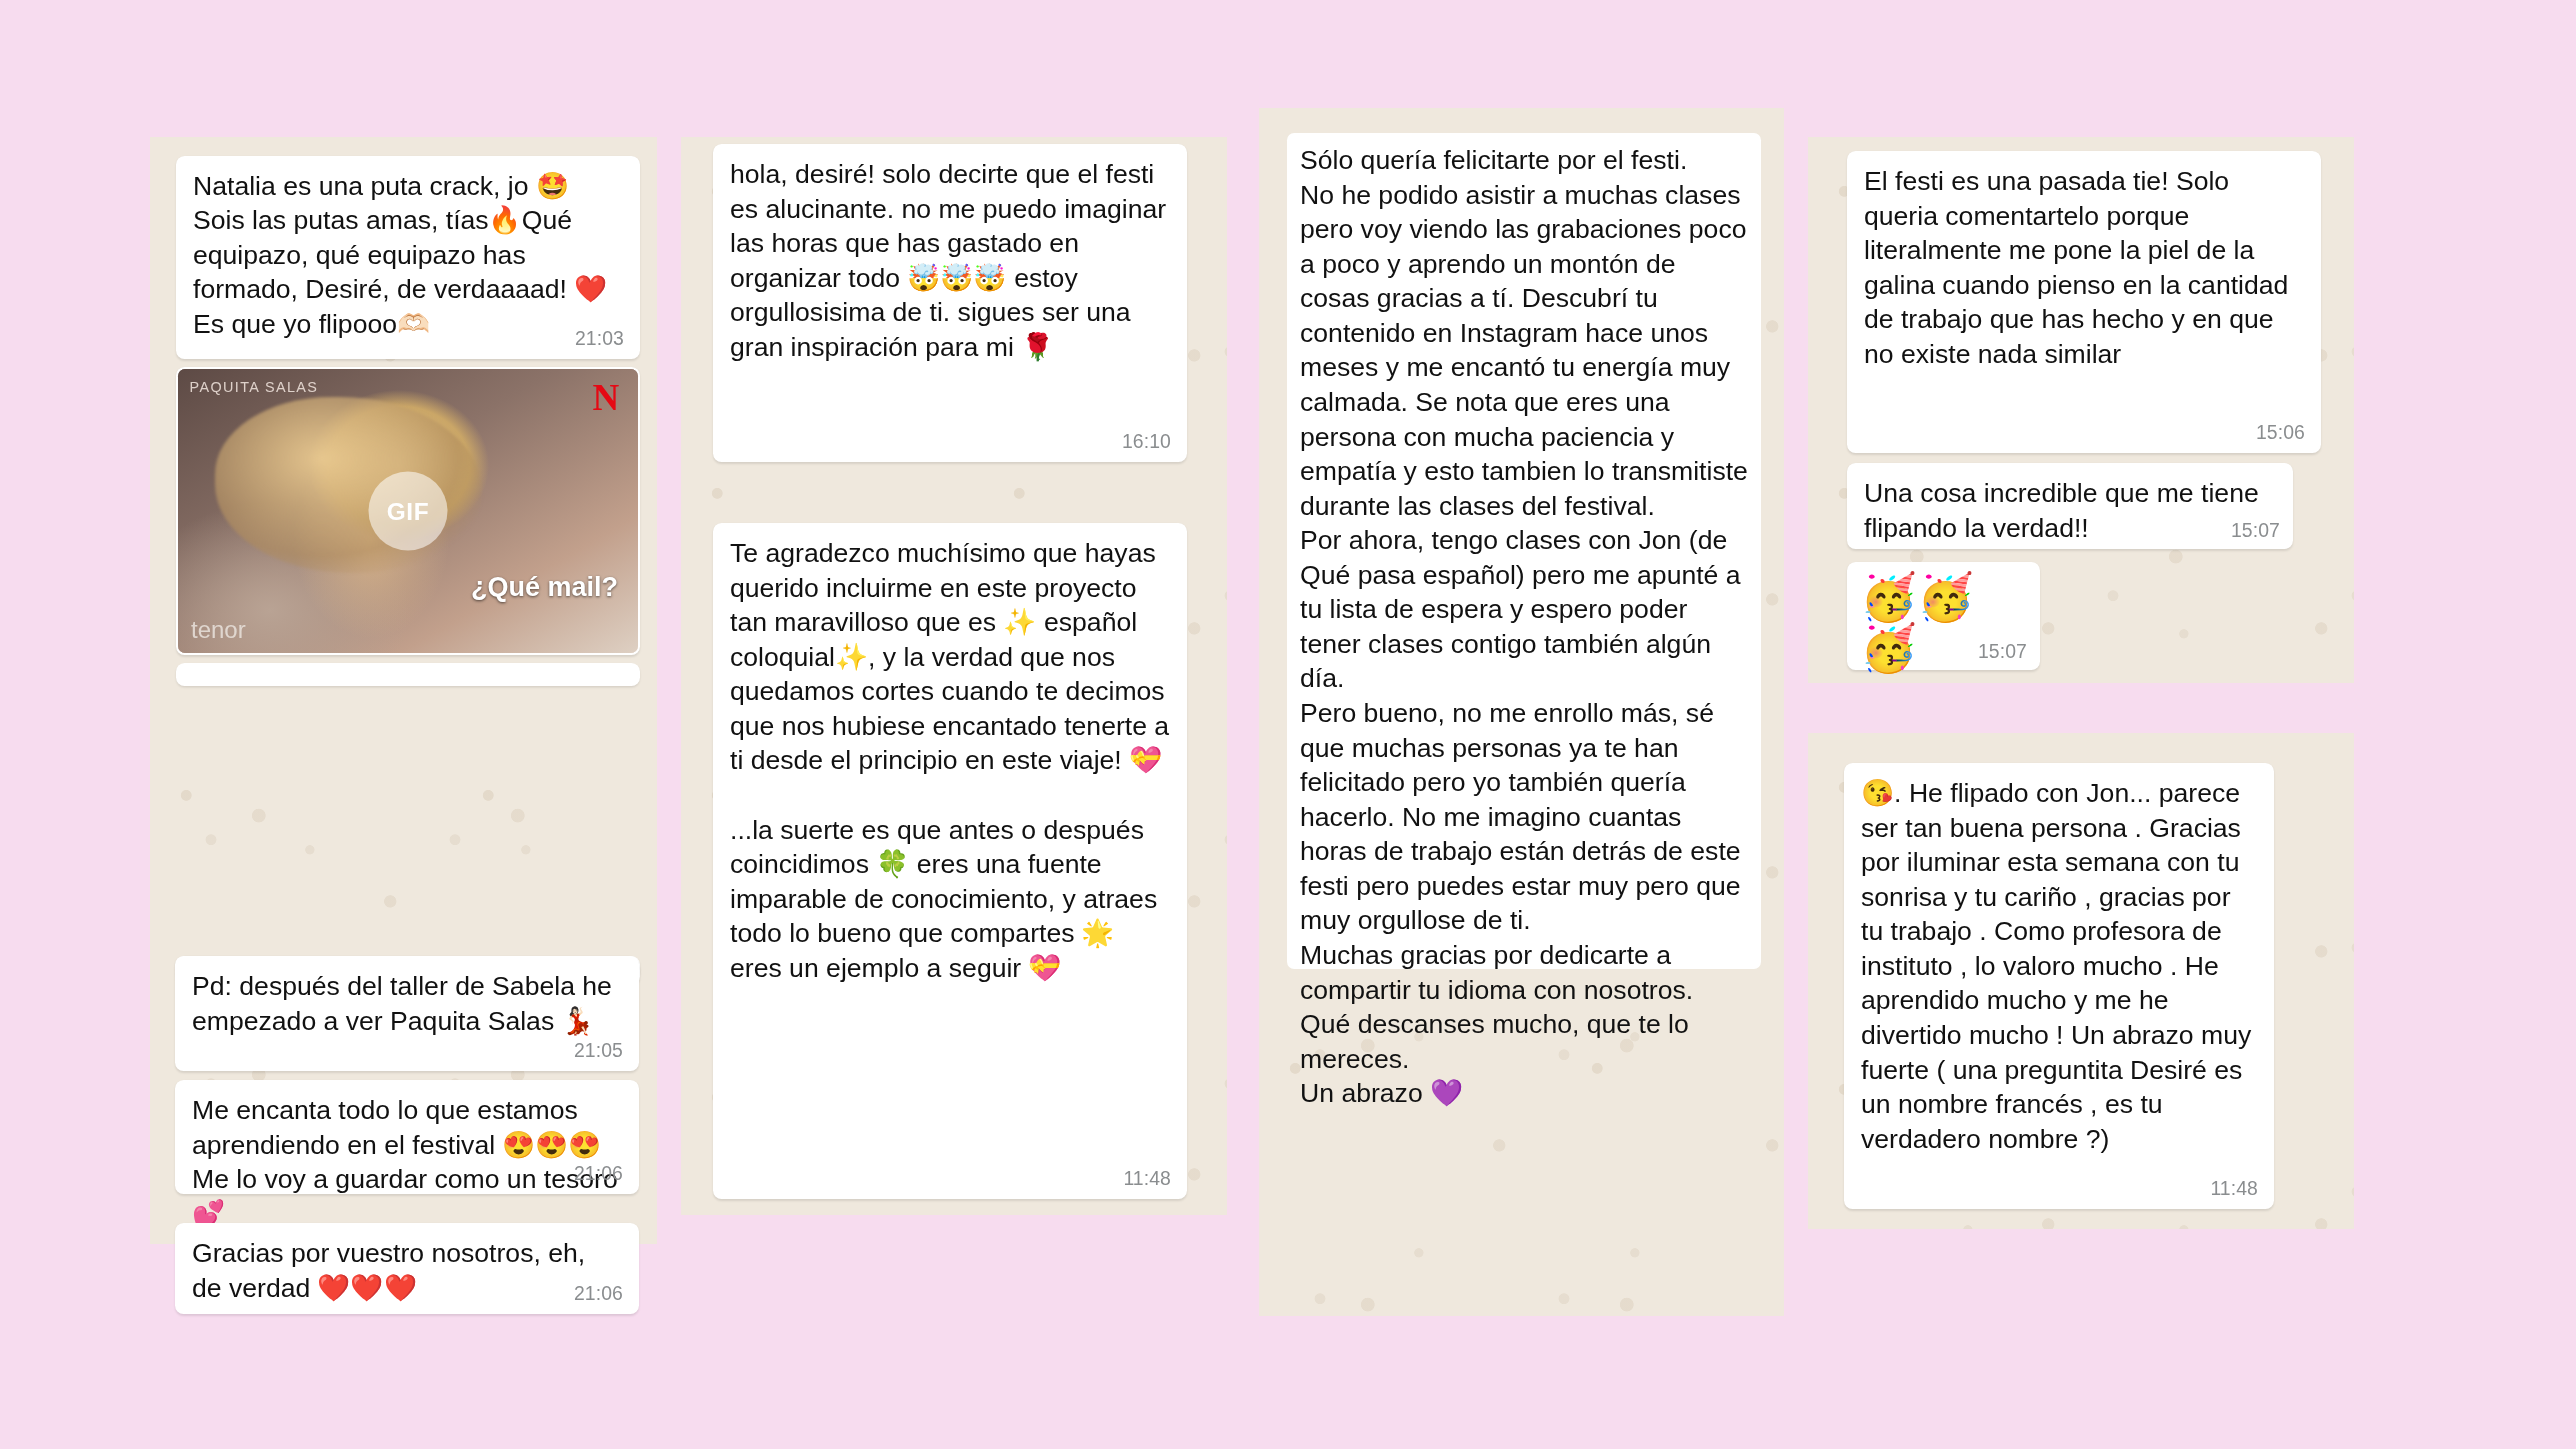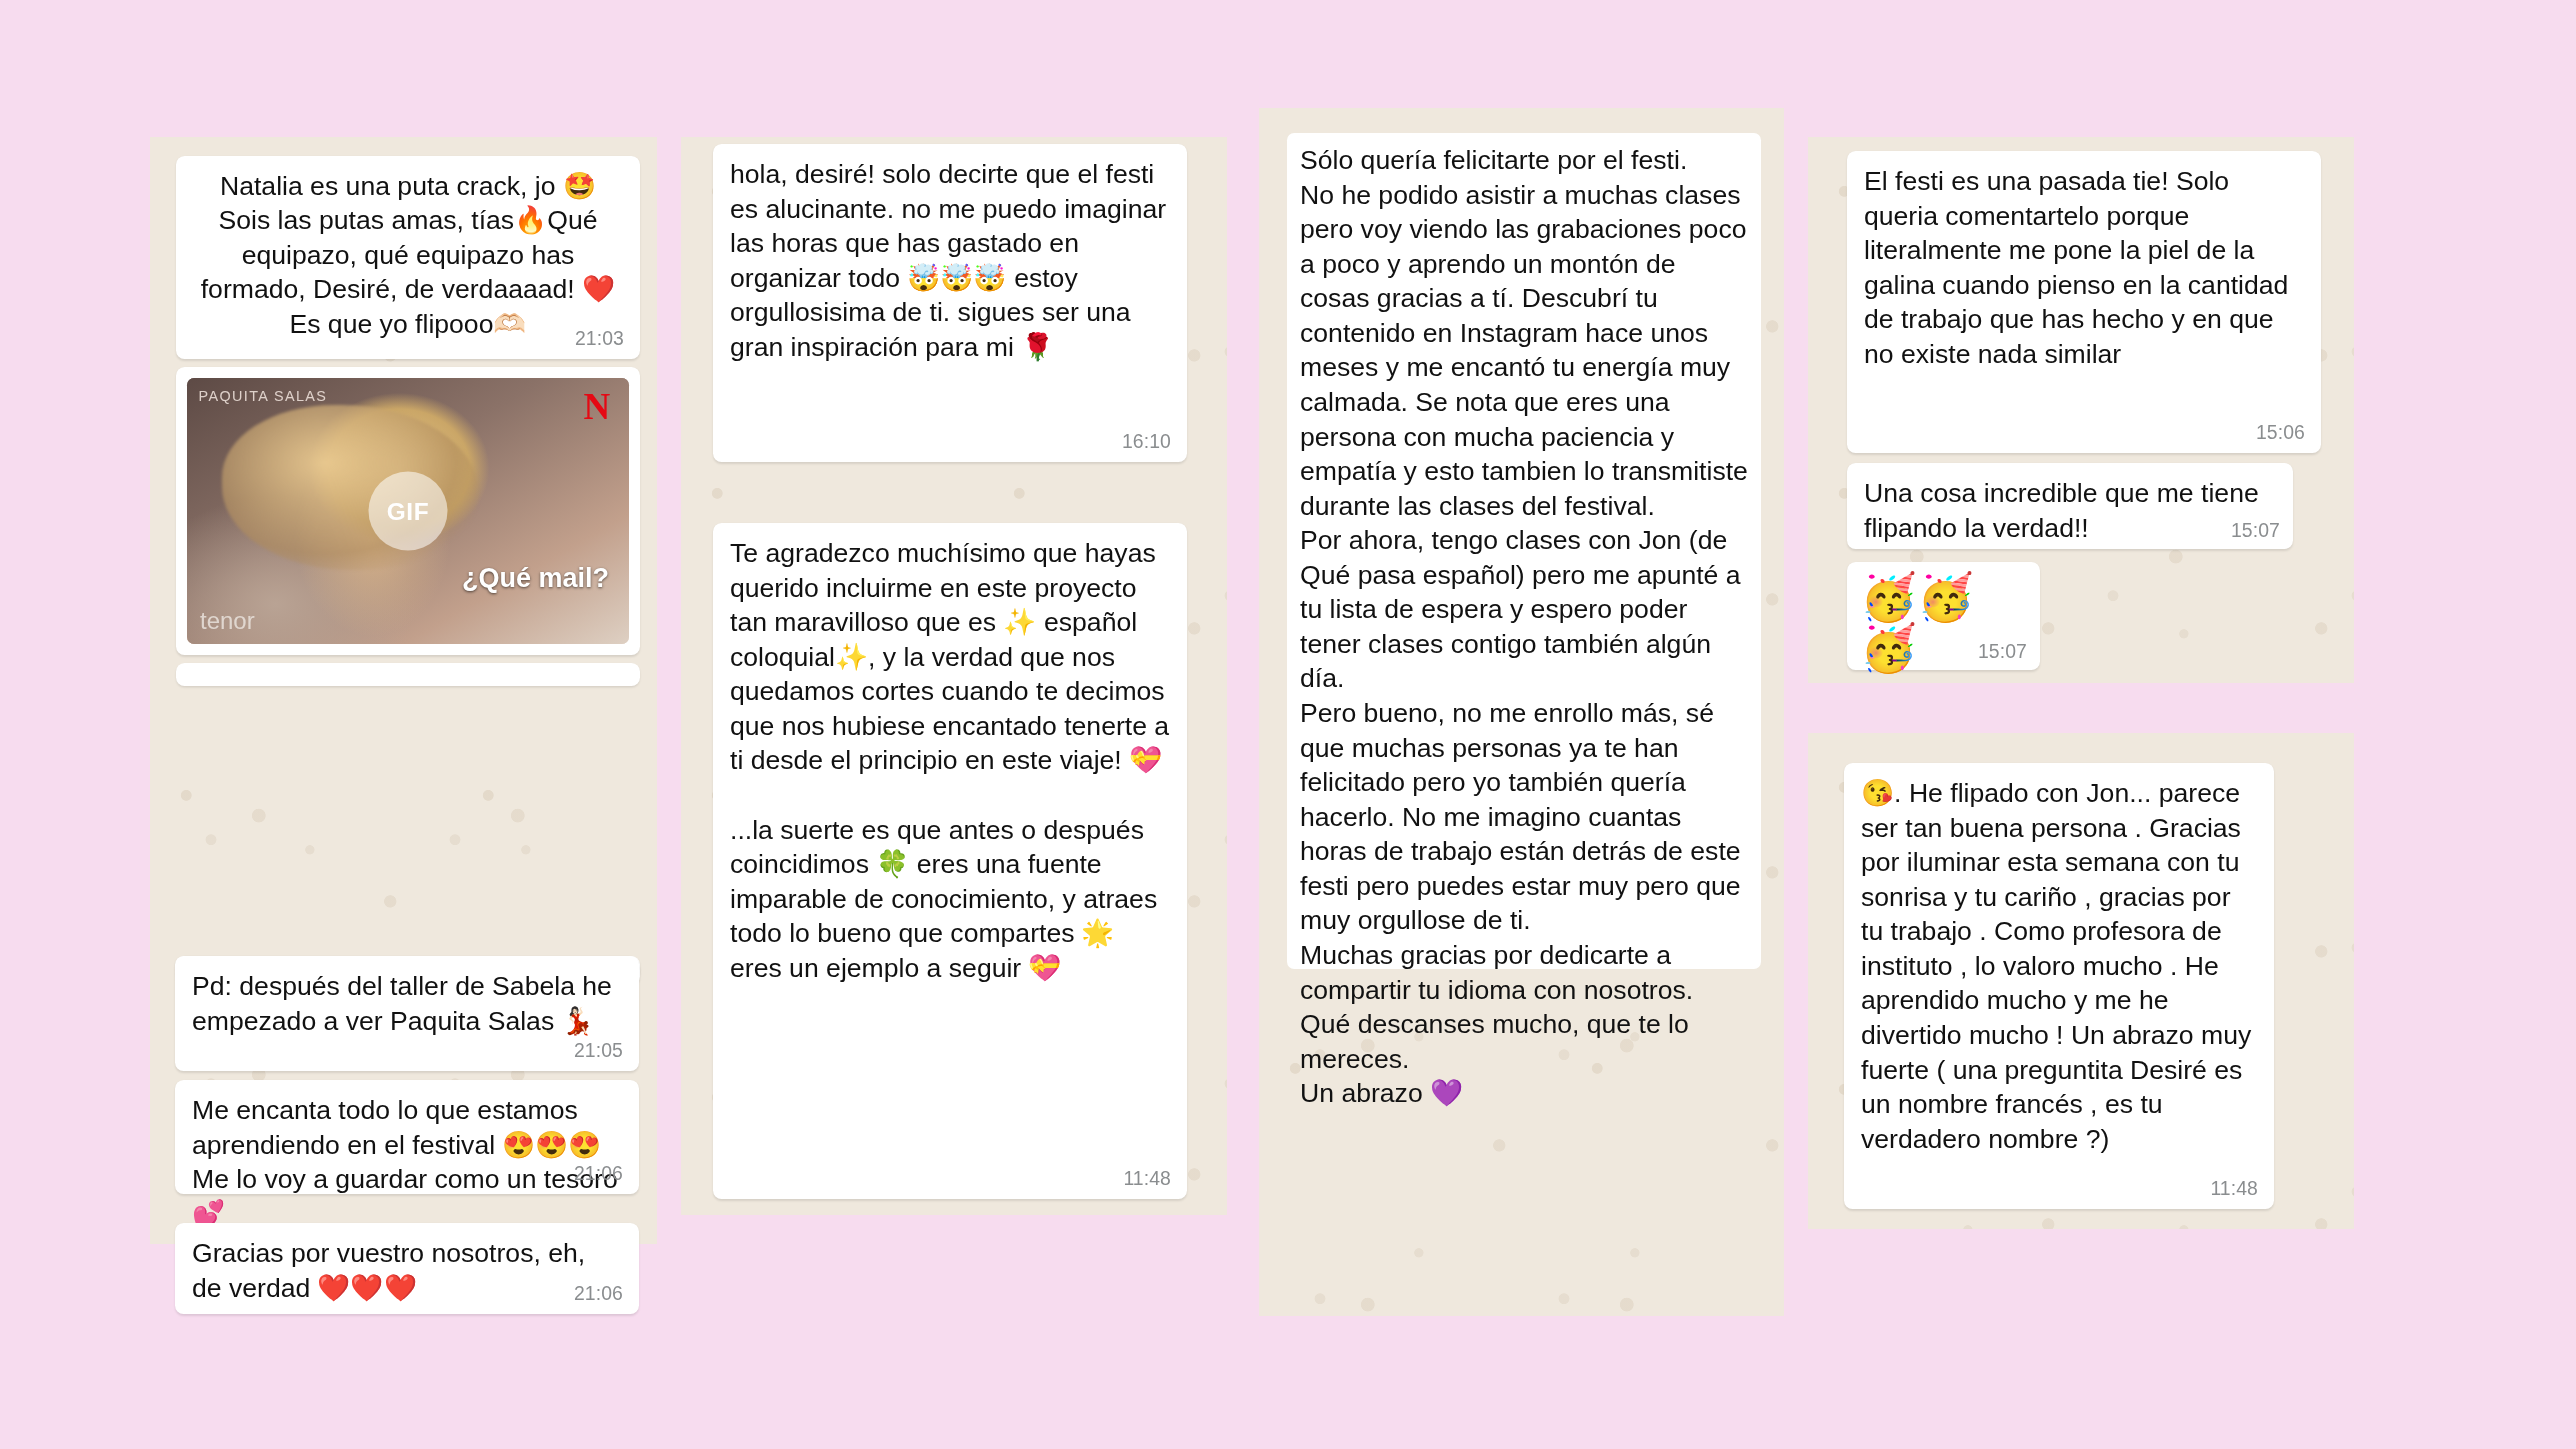--- a/index.html
+++ b/index.html
@@ -151,26 +151,26 @@
     line-height: 1.1;
     margin: 0;
   }
 </style>
 </head>
 <body>
 
 <div class="board">
 
   <div class="column" id="col1">
-    <div class="bubble" style="left:26px; top:18.7px; width:464px; height:203px;text-align:center;">
+    <div class="bubble" style="left:26px; top:18.7px; width:464px; height:203px;">
       <p class="msg">Natalia es una puta crack, jo 🤩 Sois las putas amas, tías🔥Qué equipazo, qué equipazo has formado, Desiré, de verdaaaad! ❤️ Es que yo flipooo🫶🏻</p>
       <span class="time">21:03</span>
     </div>
 
-    <div class="bubble" style="left:26px; top:230px; width:464px; height:288px; padding:11px;">
+    <div class="bubble" style="left:26px; top:230px; width:464px; height:288px; padding:2px;">
       <div class="gif-card">
         <div class="gif-photo"></div>
         <div class="gif-title">PAQUITA SALAS</div>
         <div class="netflix-n">N</div>
         <div class="gif-badge">GIF</div>
         <div class="gif-caption">¿Qué mail?</div>
         <div class="gif-source">tenor</div>
       </div>
     </div>
 

